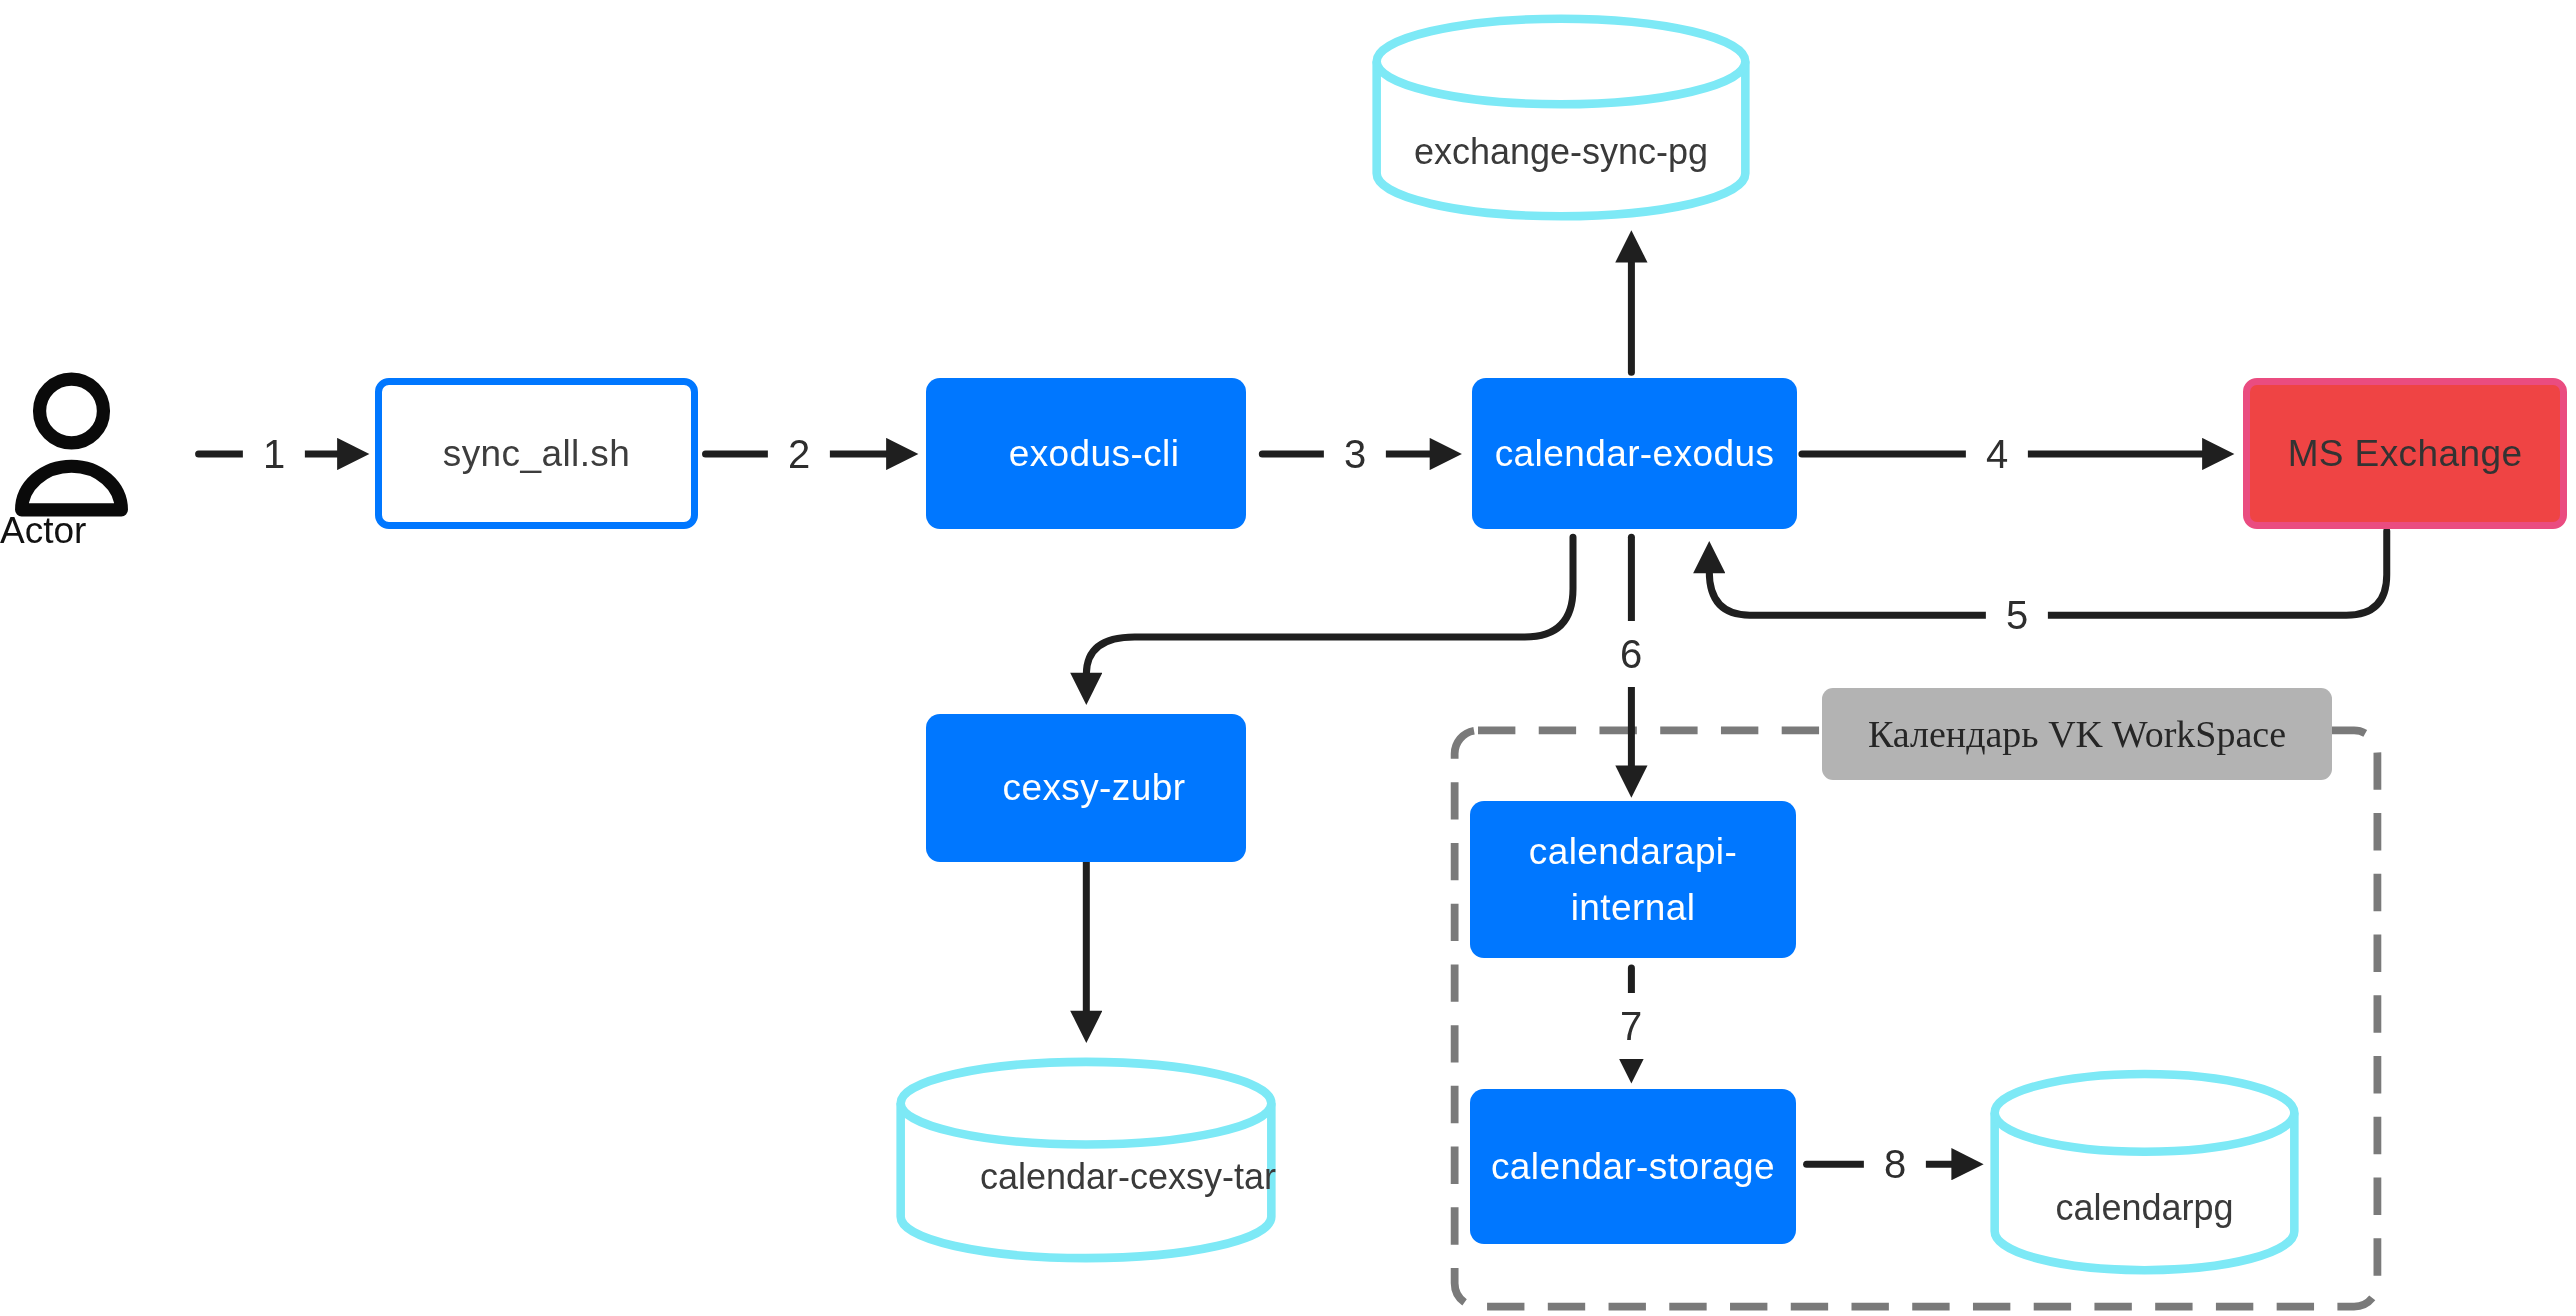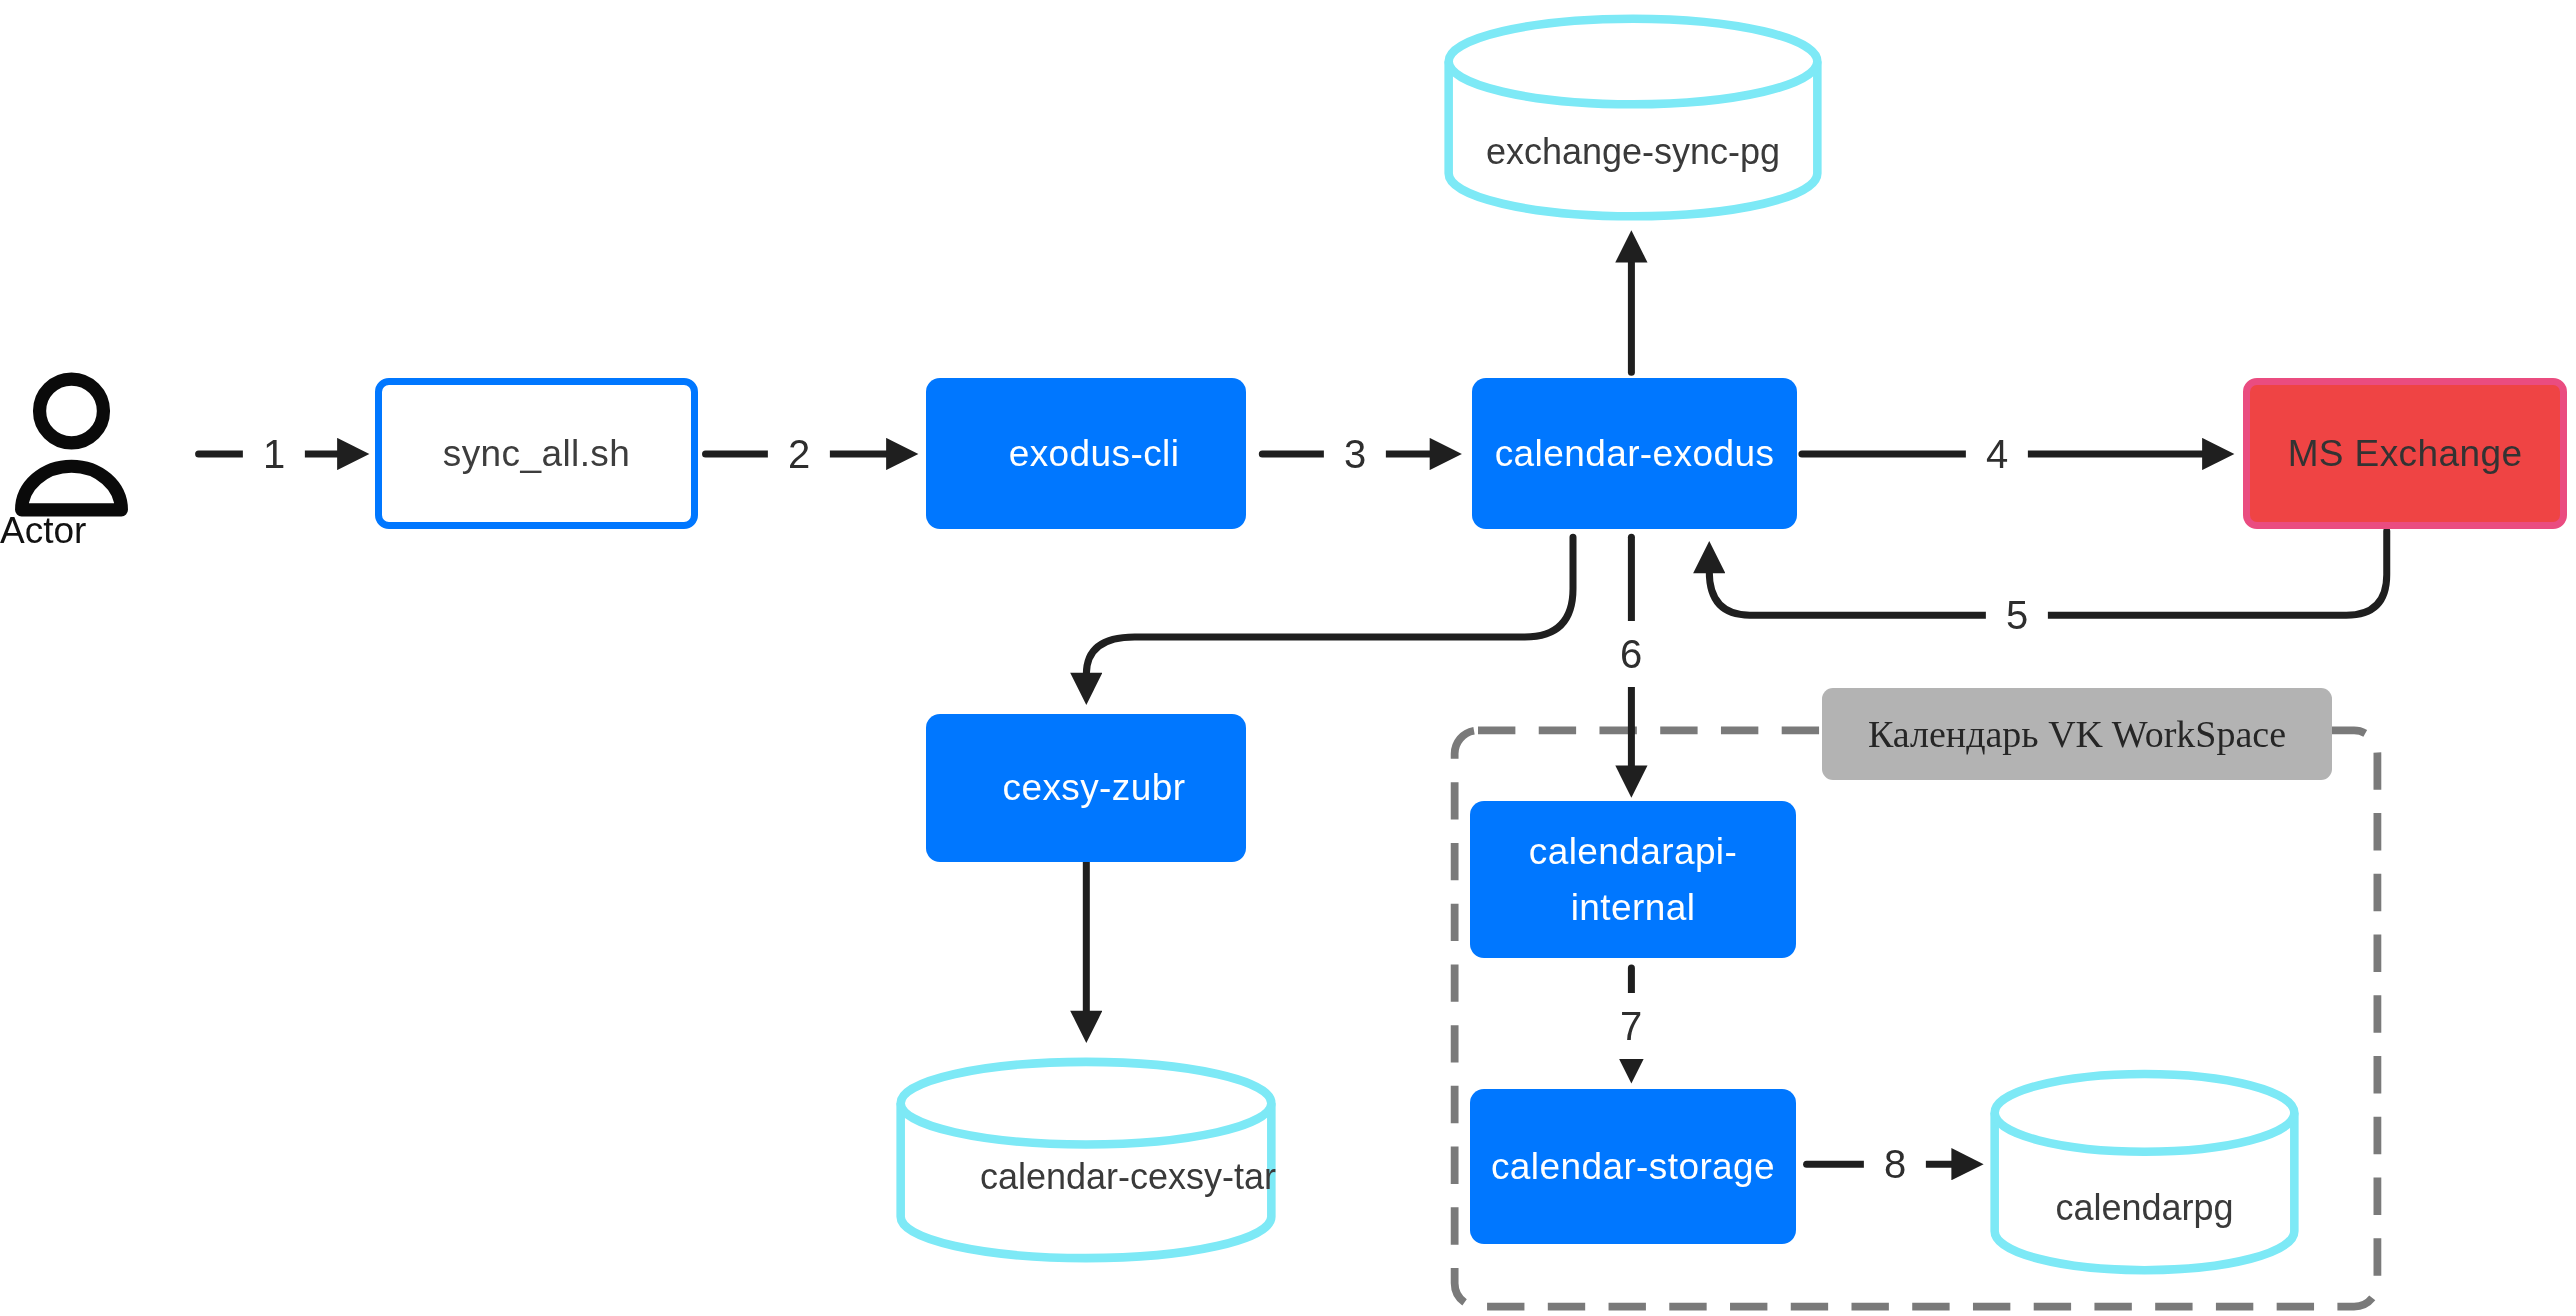--- a/index.html
+++ b/index.html
@@ -93,21 +93,21 @@
   <div class="actor-label" style="left:0px; top:510px; width:142px;">Actor</div>
 
   <div class="node wblue" style="left:375px; top:378px; width:323px; height:151px;">sync_all.sh</div>
 
   <div class="node blue" style="left:926px; top:378px; width:320px; height:151px;padding-left:16px;">exodus-cli</div>
 
   <div class="node blue" style="left:1472px; top:378px; width:325px; height:151px;">calendar-exodus</div>
 
   <div class="node wpink" style="left:2243px; top:378px; width:324px; height:151px;">MS Exchange</div>
 
-  <div class="cyl" style="left:1444px; top:13.2px; width:378px; height:209px;">
+  <div class="cyl" style="left:1372px; top:13.2px; width:378px; height:209px;">
     <svg width="378" height="209" viewBox="0 0 486 268">
       <path d="M6,62 V206 A237,55 0 0 0 480,206 V62" fill="#ffffff" stroke="#7de9f6" stroke-width="11"></path>
       <ellipse cx="243" cy="62" rx="237" ry="55" fill="#ffffff" stroke="#7de9f6" stroke-width="11"></ellipse>
     </svg>
     <div class="cyl-label" style="top:118px;">exchange-sync-pg</div>
   </div>
 
   <div class="node blue" style="left:926px; top:714px; width:320px; height:148px;padding-left:16px;">cexsy-zubr</div>
 
   <div class="cyl" style="left:896px; top:1057px; width:380px; height:206px;">

